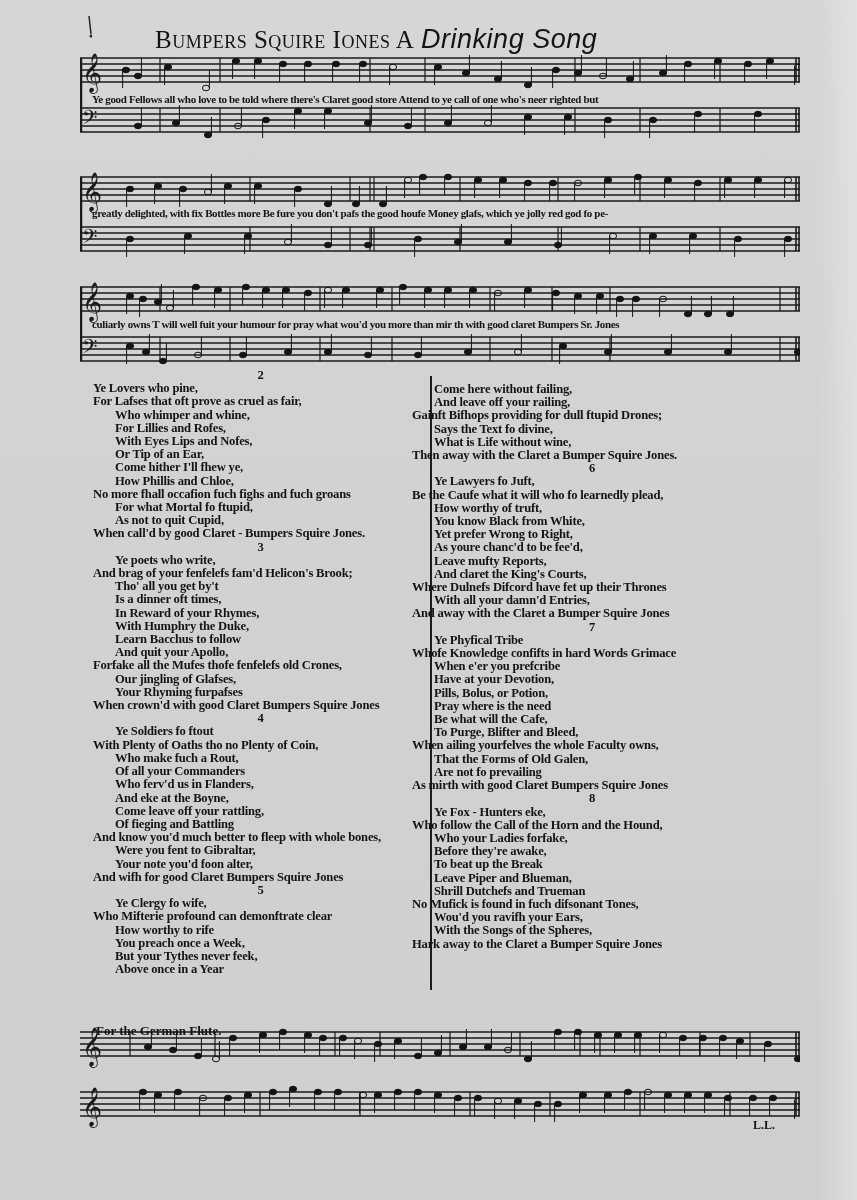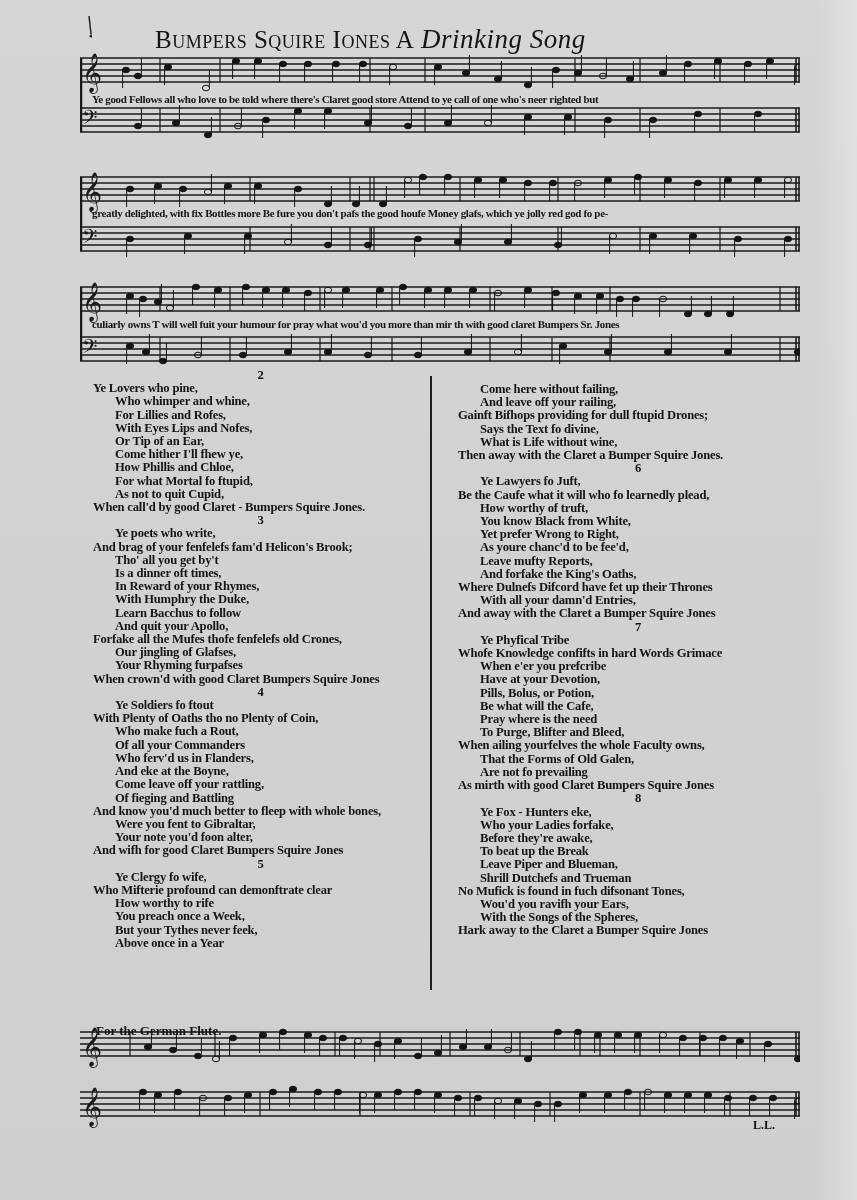--- a/index.html
+++ b/index.html
@@ -4,21 +4,21 @@
 <style>
   html,body{margin:0;padding:0;}
   body{width:857px;height:1200px;background:#bdbdbd;position:relative;overflow:hidden;
        font-family:"Liberation Serif","DejaVu Serif",serif;color:#141414;}
   .paper{position:absolute;left:0;top:0;width:857px;height:1200px;
          background:linear-gradient(180deg,#d6d6d6 0%,#d2d2d2 40%,#cfcfcf 100%);}
   .fold{position:absolute;right:0;top:0;width:40px;height:1200px;
         background:linear-gradient(90deg,rgba(255,255,255,0) 0%,rgba(235,235,235,.55) 100%);}
   .title{position:absolute;left:155px;top:24px;font-size:25px;letter-spacing:.5px;white-space:nowrap;}
   .title .caps{font-variant:small-caps;font-weight:normal;}
-  .title .script{font-style:italic;font-size:27px;font-family:Liberation Serif, serif;}
+  .title .script{font-style:italic;font-size:27px;font-family:Liberation Sans, sans-serif;}
   .mark{position:absolute;left:88px;top:14px;width:4px;height:24px;}
   .system{position:absolute;left:80px;width:720px;}
   .lyric{position:absolute;left:92px;font-size:11px;font-weight:bold;white-space:nowrap;letter-spacing:-.35px;}
   .col{position:absolute;font-size:12.6px;font-weight:bold;line-height:13.2px;white-space:nowrap;letter-spacing:-.2px;}
   .col .l{display:block;}
   .col .i{padding-left:22px;}
   .col .n{padding-left:0;text-align:center;}
   .divider{position:absolute;left:430px;top:376px;width:2px;height:614px;background:#1c1c1c;}
   .flute-label{position:absolute;left:96px;top:1003px;font-size:13px;font-weight:bold;margin-top:20px;}
   .signature{position:absolute;left:753px;top:1118px;font-size:12px;font-weight:bold;}
@@ -576,26 +576,28 @@
     </svg>
   </div>
 
 <div class="lyric" style="top:93px;">Ye good Fellows all who love to be told where there's Claret good store Attend to ye call of one who's neer righted but</div>
 <div class="lyric" style="top:195px;margin-top:12px;">greatly delighted, with fix Bottles more Be fure you don't pafs the good houfe Money glafs, which ye jolly red god fo pe-</div>
 <div class="lyric" style="top:318px;">culiarly owns T will well fuit your humour for pray what wou'd you more than mir th with good claret Bumpers Sr. Jones</div>
 
 <div class="col" id="verses-left" style="left:93px;top:369px;width:335px;">
     <span class="l n">2</span>
     <span class="l ">Ye Lovers who pine,</span>
+    <span class="l ">For Lafses that oft prove as cruel as fair,</span>
     <span class="l i">Who whimper and whine,</span>
     <span class="l i">For Lillies and Rofes,</span>
     <span class="l i">With Eyes Lips and Nofes,</span>
     <span class="l i">Or Tip of an Ear,</span>
     <span class="l i">Come hither I'll fhew ye,</span>
     <span class="l i">How Phillis and Chloe,</span>
+    <span class="l ">No more fhall occafion fuch fighs and fuch groans</span>
     <span class="l i">For what Mortal fo ftupid,</span>
     <span class="l i">As not to quit Cupid,</span>
     <span class="l ">When call'd by good Claret - Bumpers Squire Jones.</span>
     <span class="l n">3</span>
     <span class="l i">Ye poets who write,</span>
     <span class="l ">And brag of your fenfelefs fam'd Helicon's Brook;</span>
     <span class="l i">Tho' all you get by't</span>
     <span class="l i">Is a dinner oft times,</span>
     <span class="l i">In Reward of your Rhymes,</span>
     <span class="l i">With Humphry the Duke,</span>
@@ -620,54 +622,55 @@
     <span class="l ">And wifh for good Claret   Bumpers Squire Jones</span>
     <span class="l n">5</span>
     <span class="l i">Ye Clergy fo wife,</span>
     <span class="l ">Who Mifterie profound can demonftrate clear</span>
     <span class="l i">How worthy to rife</span>
     <span class="l i">You preach once a Week,</span>
     <span class="l i">But your Tythes never feek,</span>
     <span class="l i">Above once in a Year</span>
   </div>
 <div class="divider"></div>
-<div class="col" id="verses-right" style="left:458px;top:383px;width:360px;">
+<div class="col" id="verses-right" style="left:412px;top:383px;width:360px;">
     <span class="l i">Come here without failing,</span>
     <span class="l i">And leave off your railing,</span>
     <span class="l ">Gainft Bifhops providing for  dull ftupid Drones;</span>
     <span class="l i">Says the Text fo divine,</span>
     <span class="l i">What is Life without wine,</span>
     <span class="l ">Then away with the Claret a Bumper Squire Jones.</span>
     <span class="l n">6</span>
     <span class="l i">Ye Lawyers fo Juft,</span>
     <span class="l ">Be the Caufe what it will who fo learnedly plead,</span>
     <span class="l i">How worthy of truft,</span>
     <span class="l i">You know Black from White,</span>
     <span class="l i">Yet prefer Wrong to Right,</span>
     <span class="l i">As youre chanc'd to be fee'd,</span>
     <span class="l i">Leave mufty Reports,</span>
-    <span class="l i">And forfake the King's Oaths,</span>
+    <span class="l i">And claret the King's Courts,</span>
     <span class="l ">Where Dulnefs   Difcord have fet up their Thrones</span>
     <span class="l i">With all your damn'd Entries,</span>
     <span class="l ">And away with the Claret a Bumper Squire Jones</span>
     <span class="l n">7</span>
     <span class="l i">Ye Phyfical Tribe</span>
     <span class="l ">Whofe Knowledge confifts in hard Words   Grimace</span>
     <span class="l i">When e'er you prefcribe</span>
     <span class="l i">Have at your Devotion,</span>
     <span class="l i">Pills, Bolus, or Potion,</span>
+    <span class="l i">Pray where is the need</span>
     <span class="l i">Be what will the Cafe,</span>
-    <span class="l i">Pray where is the need</span>
     <span class="l i">To Purge, Blifter and Bleed,</span>
     <span class="l ">When ailing yourfelves the whole Faculty owns,</span>
     <span class="l i">That the Forms of Old Galen,</span>
     <span class="l i">Are not fo prevailing</span>
     <span class="l ">As mirth with good Claret   Bumpers Squire Jones</span>
     <span class="l n">8</span>
     <span class="l i">Ye Fox - Hunters eke,</span>
+    <span class="l ">Who follow the Call of the Horn and the Hound,</span>
     <span class="l i">Who your Ladies forfake,</span>
     <span class="l i">Before they're awake,</span>
     <span class="l i">To beat up the Break</span>
     <span class="l i">Leave Piper and Blueman,</span>
     <span class="l i">Shrill Dutchefs and Trueman</span>
     <span class="l ">No Mufick is found in fuch difsonant Tones,</span>
     <span class="l i">Wou'd you ravifh your Ears,</span>
     <span class="l i">With the Songs of the Spheres,</span>
     <span class="l ">Hark away to the Claret a Bumper Squire Jones</span>
   </div>

